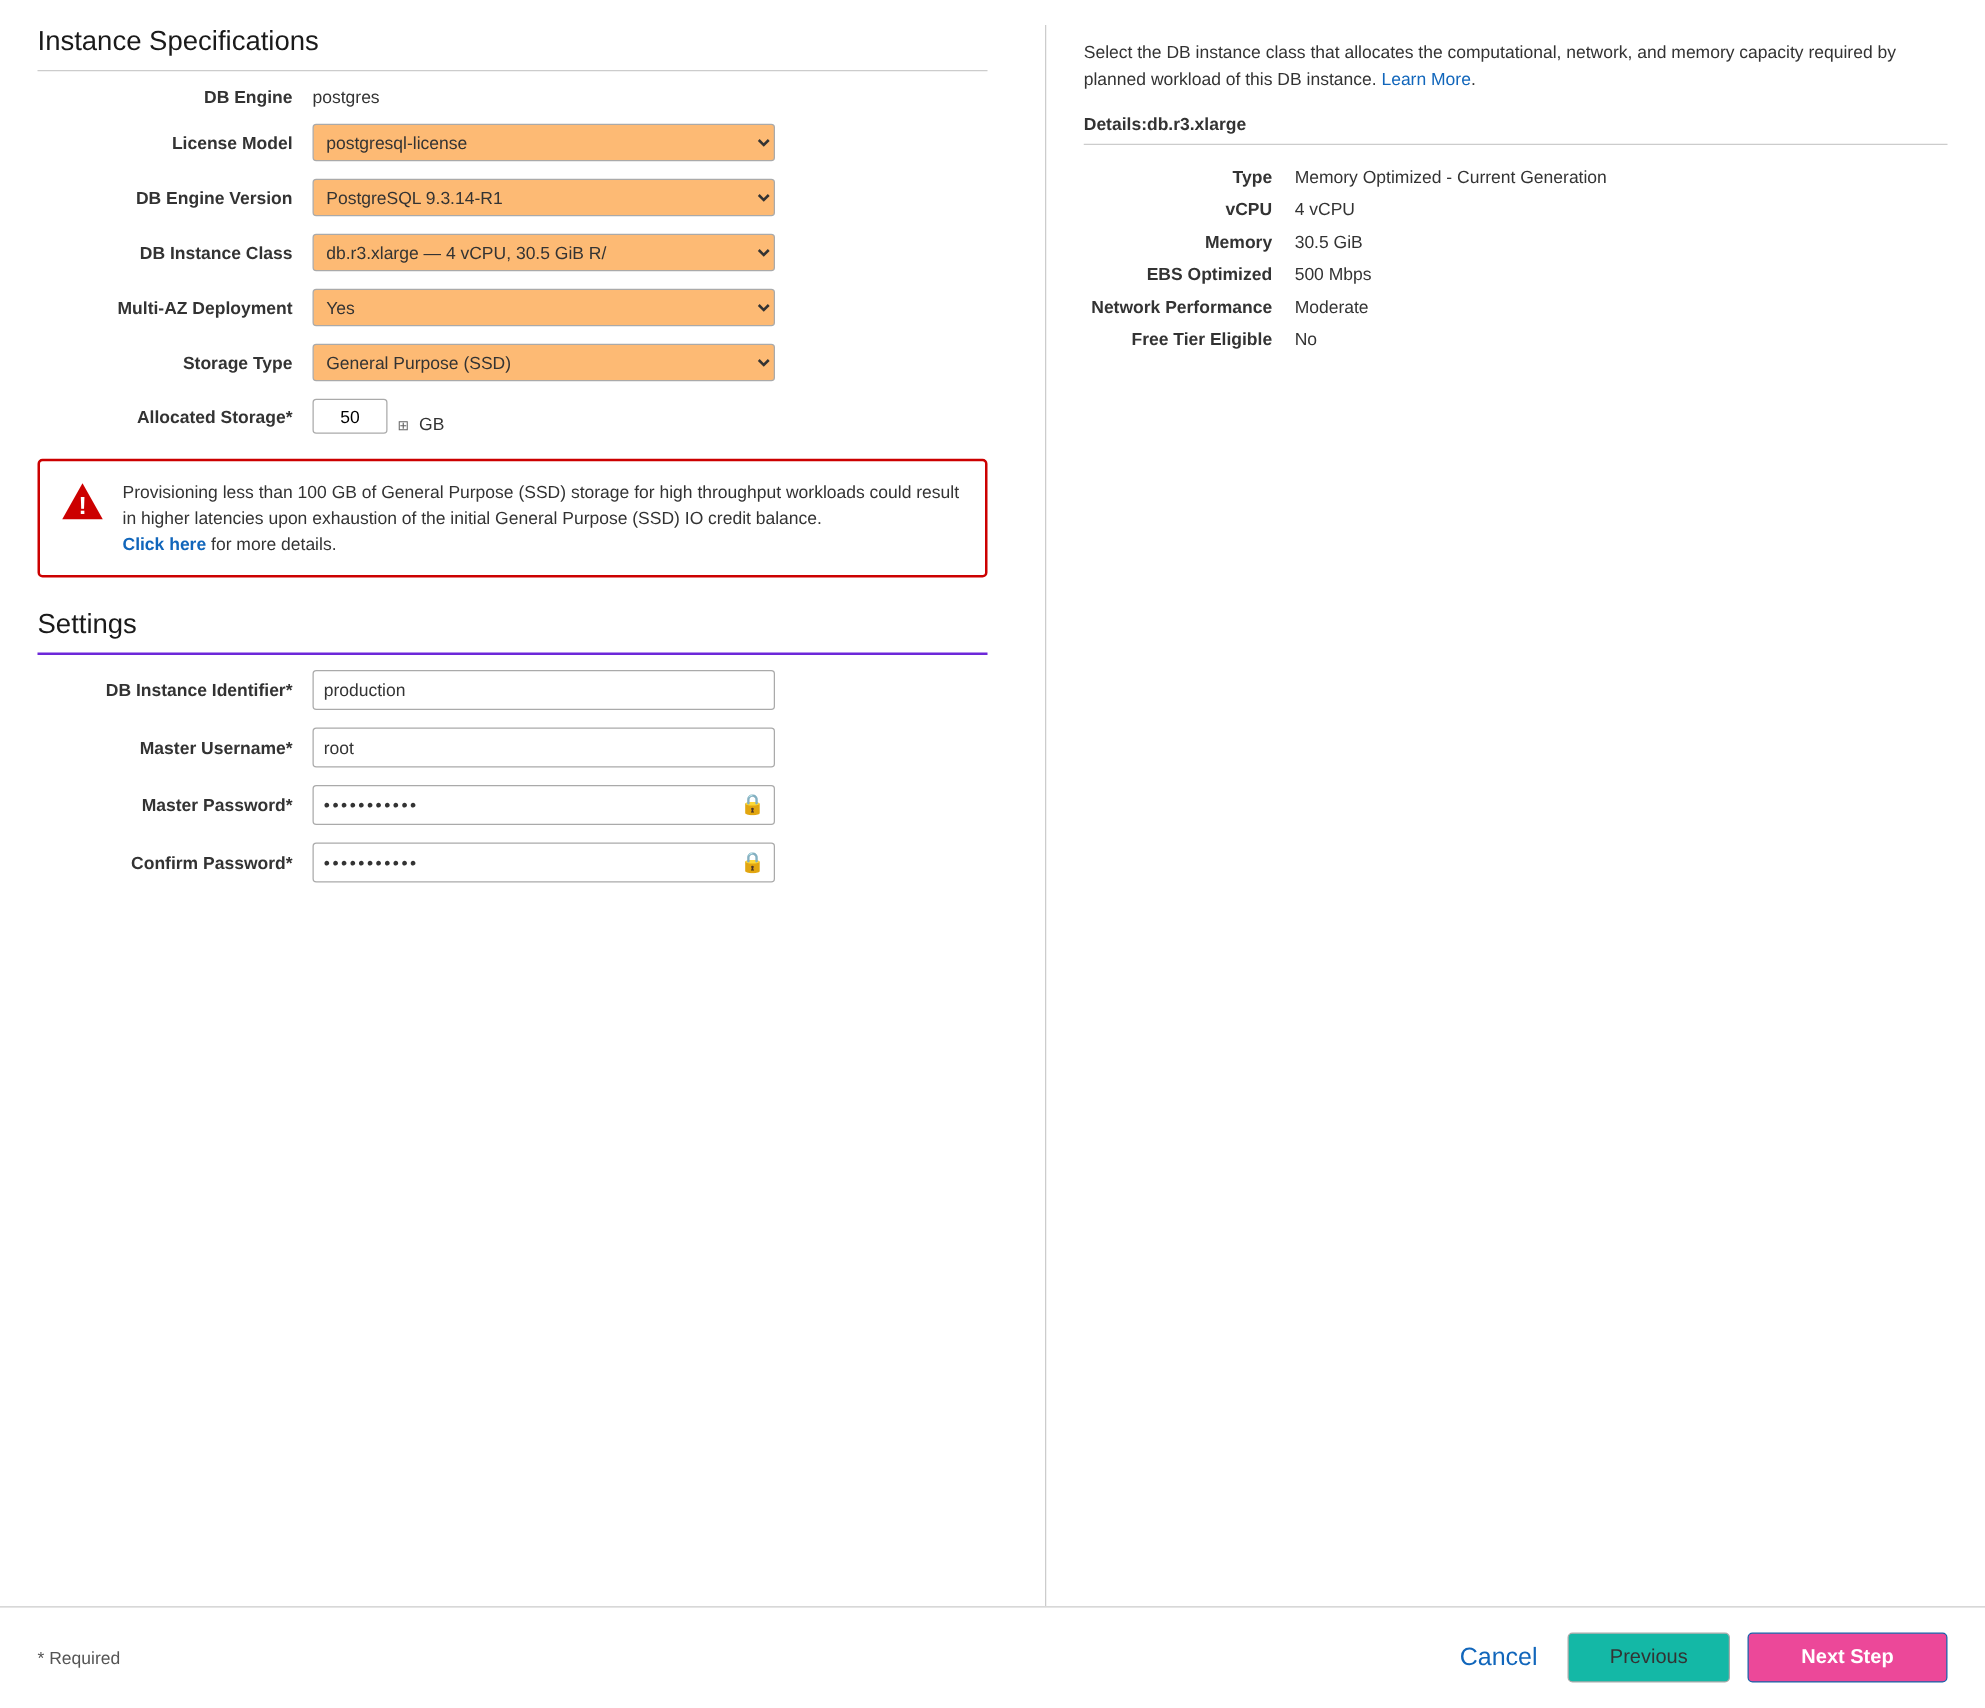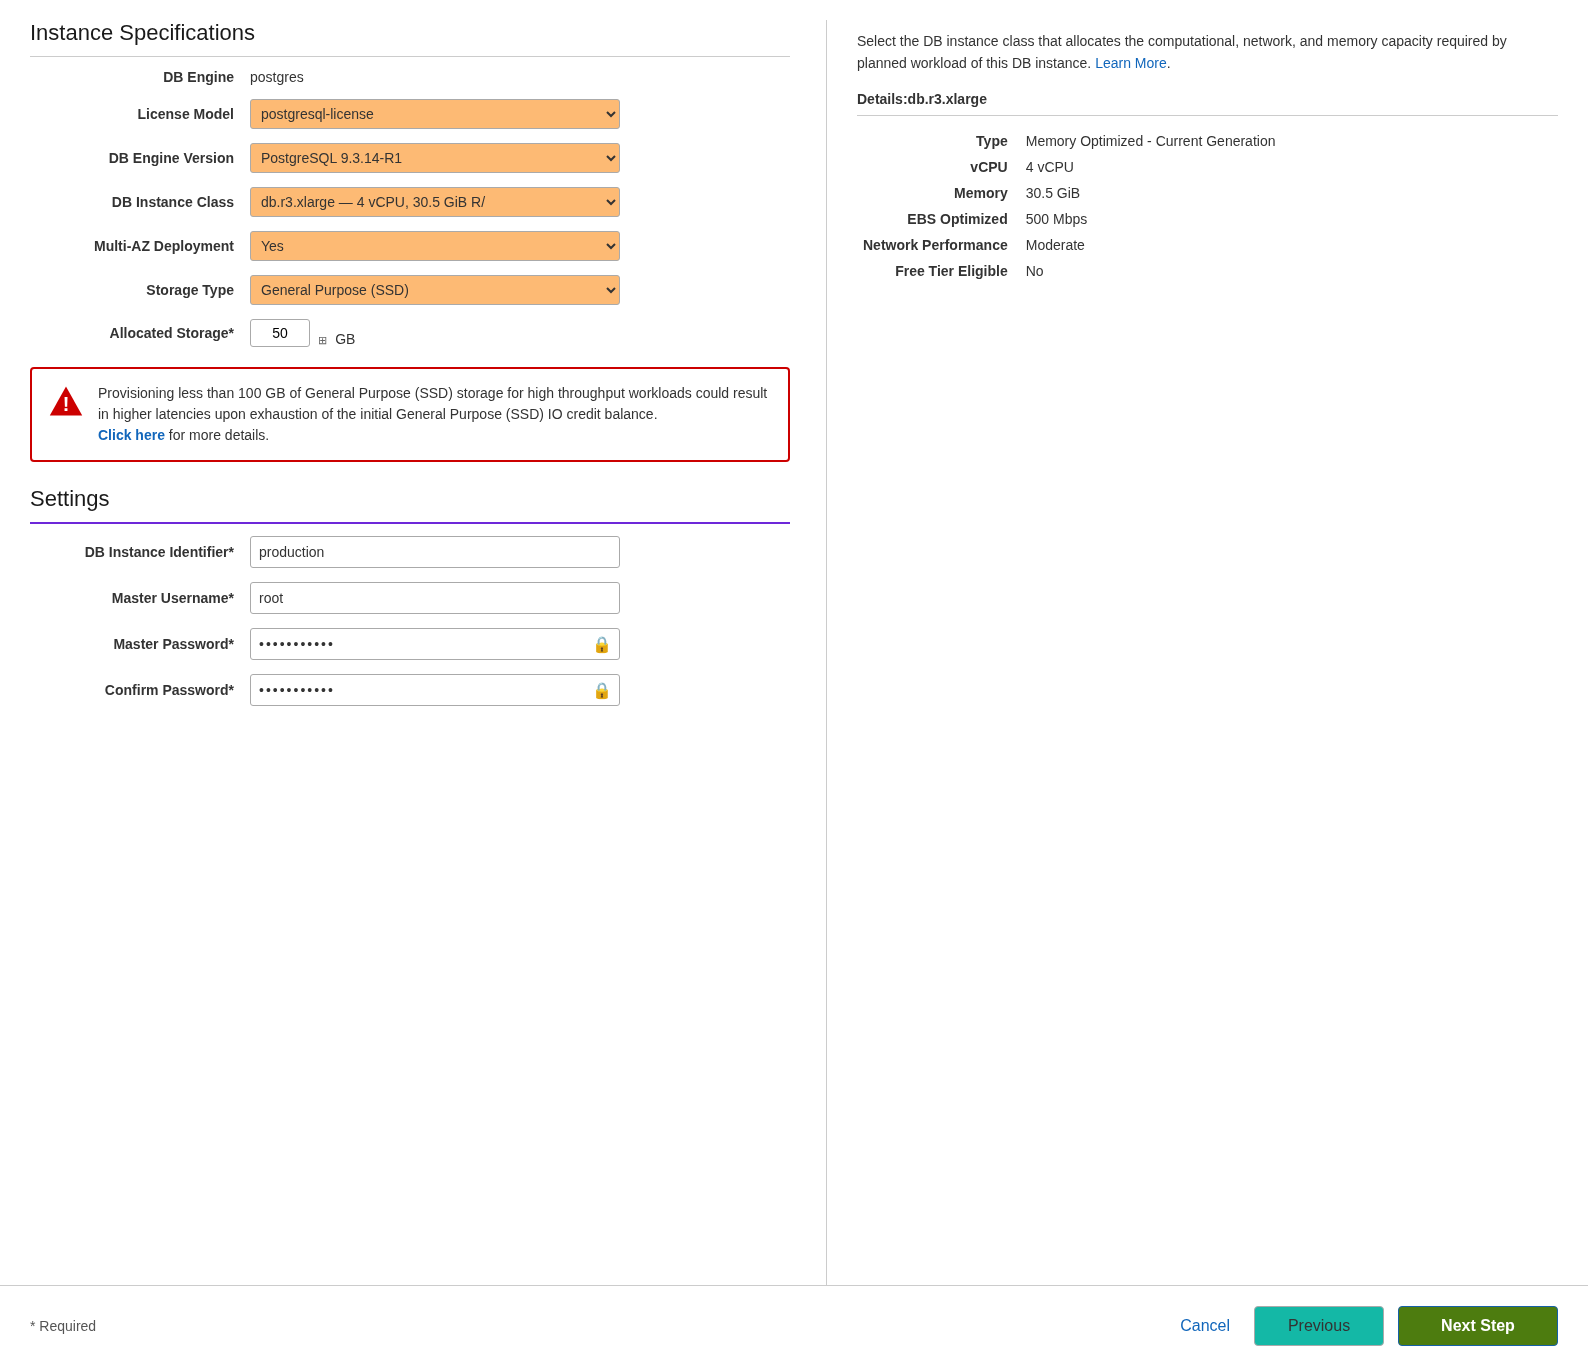--- a/index.html
+++ b/index.html
@@ -15,21 +15,21 @@
     .page-wrapper {
       display: flex;
       flex-direction: column;
       height: 1366px;
       padding: 20px 30px 0 30px;
     }
 
     .main-content {
       display: flex;
       flex: 1;
-      gap: 6px;
+      gap: 16px;
     }
 
     .left-panel {
       flex: 0 0 790px;
       padding-right: 30px;
     }
 
     .right-panel {
       flex: 1;
       padding-left: 30px;
@@ -249,40 +249,40 @@
     .footer-buttons {
       display: flex;
       align-items: center;
       gap: 14px;
     }
 
     .btn-cancel {
       background: none;
       border: none;
       color: #1166bb;
-      font-size: 16px;
+      font-size: 20px;
       cursor: pointer;
       padding: 6px 10px;
       font-weight: 400;
     }
 
     .btn-previous {
       background: #14b8a6;
       border: 1px solid #aaa;
       color: #333;
       font-size: 16px;
       cursor: pointer;
       padding: 10px 28px;
       border-radius: 4px;
       font-weight: 400;
       min-width: 130px;
     }
 
     .btn-next {
-      background: #4d7c0f;
+      background: #ec4899;
       border: 1px solid #1560a8;
       color: #fff;
       font-size: 16px;
       cursor: pointer;
       padding: 10px 28px;
       border-radius: 4px;
       font-weight: 600;
       min-width: 160px;
     }
 

